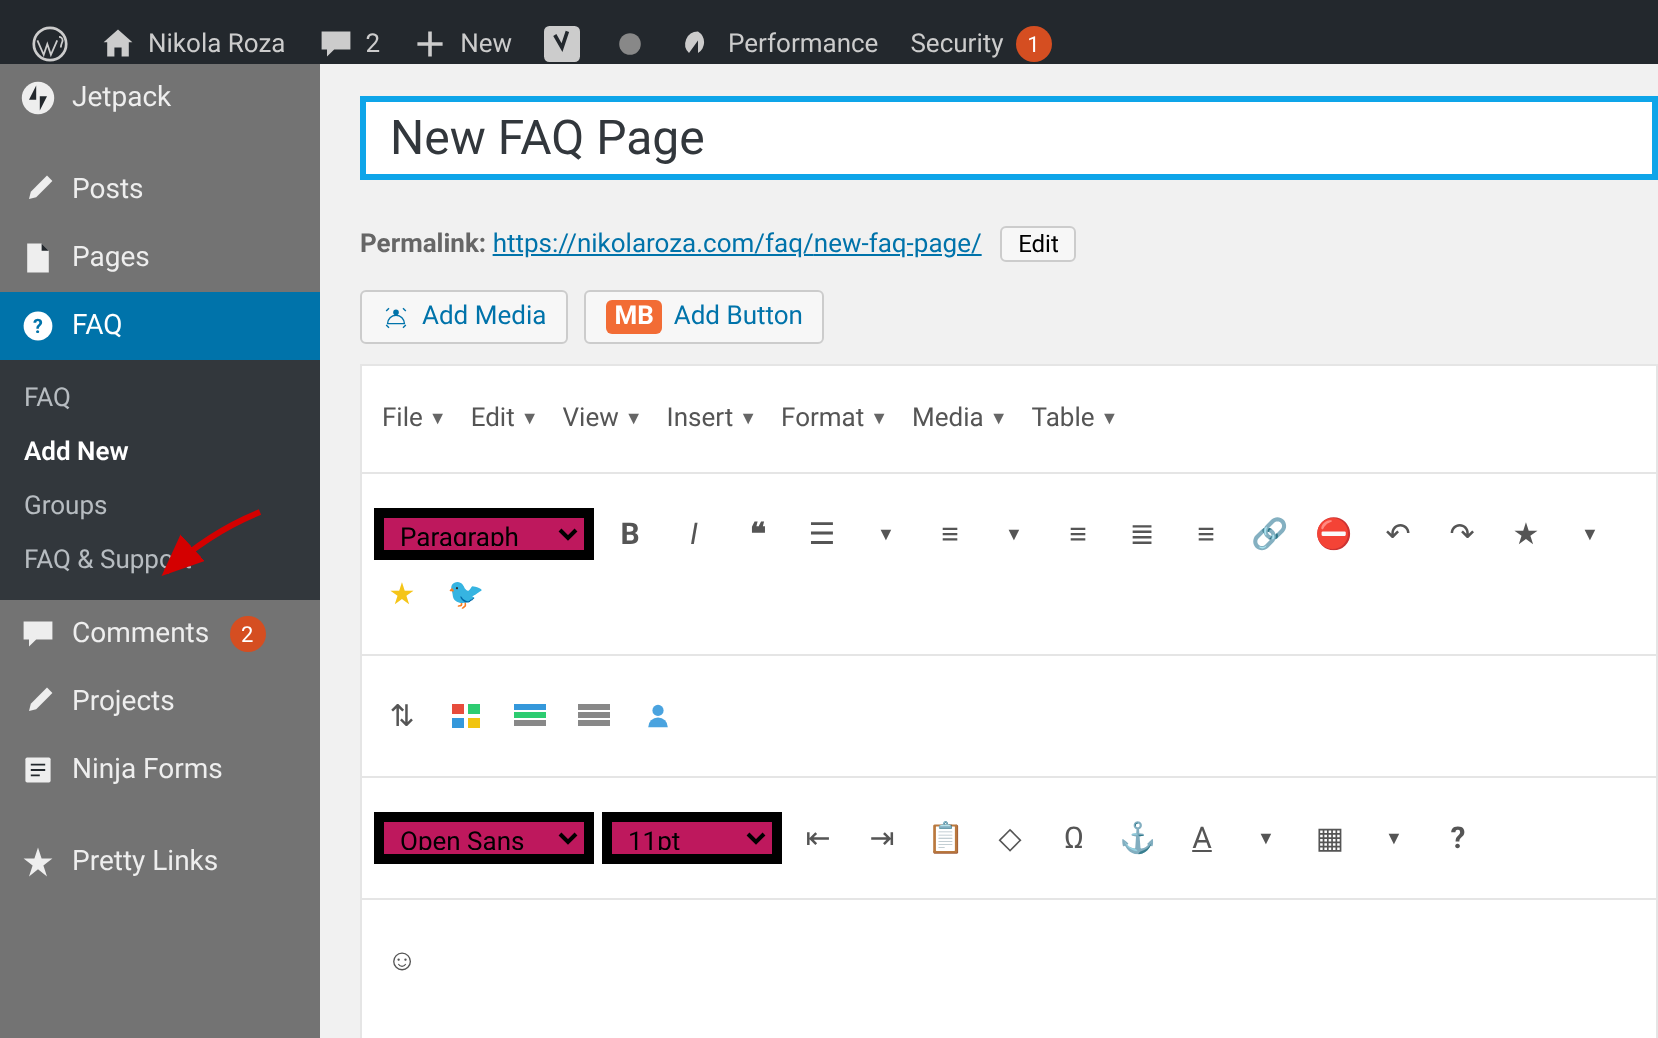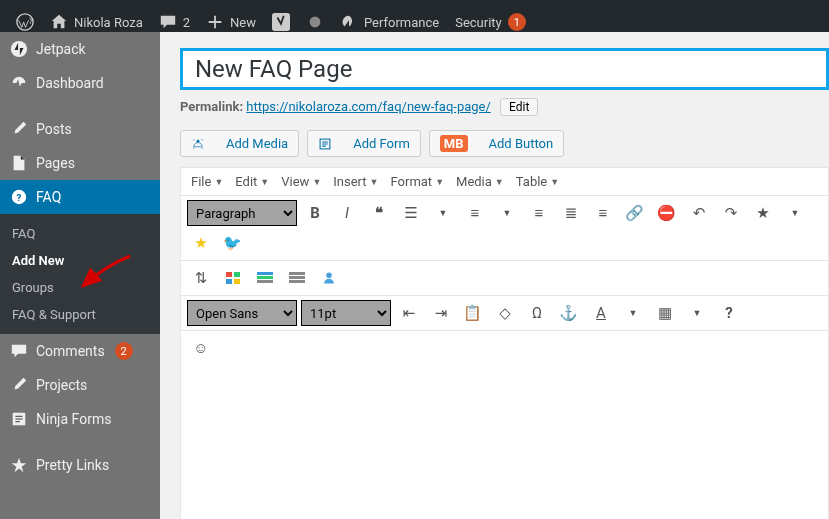--- a/index.html
+++ b/index.html
@@ -10,31 +10,31 @@
 .sidebar{position:absolute;left:0;top:32px;width:160px;bottom:0;background:#737373;color:#eee;font-size:14px}
 .sidebar .mi{display:flex;align-items:center;gap:8px;padding:8px 10px;cursor:pointer;color:#eee;position:relative}
 .sidebar .mi.active{background:#0073aa;color:#fff}
 .sidebar .mi.active::after{content:"";position:absolute;right:-8px;top:50%;margin-top:-8px;border:8px solid transparent;border-right-color:#f1f1f1}
 .sidebar .mi .cbadge{background:#d54e21;color:#fff;border-radius:10px;min-width:18px;height:18px;display:inline-flex;align-items:center;justify-content:center;font-size:11px;padding:0 5px;margin-left:2px}
 .sidebar .sub{background:#32373c;padding:6px 0}
 .sidebar .sub .si{padding:6px 12px;font-size:13px;color:rgba(240,245,250,.7);cursor:pointer}
 .sidebar .sub .si.cur{color:#fff;font-weight:600}
 .content{position:absolute;left:160px;top:32px;right:0;bottom:0;background:#f1f1f1;padding:16px 0 0 20px}
 .title-input{width:100%;border:3px solid #0ea5e9;background:#fff;padding:6px 12px;font-size:24px;color:#32373c;height:42px}
-.permalink{font-size:13px;color:#666;margin:8px 0 14px}
+.permalink{font-size:13px;color:#666;margin:23px 0 14px}
 .permalink a{color:#0073aa;text-decoration:underline}
 .permalink .editbtn{border:1px solid #ccc;background:#f7f7f7;padding:1px 8px;font-size:12px;border-radius:3px;margin-left:6px;cursor:pointer}
 .mbtns{display:flex;gap:8px;margin-bottom:10px}
-.mbtn{border:1px solid #ccc;background:#f7f7f7;padding:4px 10px;font-size:13px;border-radius:3px;color:#0073aa;display:inline-flex;align-items:center;gap:21px;cursor:pointer}
+.mbtn{border:1px solid #ccc;background:#f7f7f7;padding:4px 10px;font-size:13px;border-radius:3px;color:#0073aa;display:inline-flex;align-items:center;gap:6px;cursor:pointer}
 .mbtn .ob{background:#f26c35;color:#fff;padding:1px 4px;border-radius:3px;font-size:13px;font-weight:700}
 .editor{border:1px solid #e5e5e5;background:#fff}
-.erow{border-bottom:1px solid #e5e5e5;padding:4px 6px;display:flex;align-items:center;gap:4px;flex-wrap:wrap;font-size:13px;color:#555}
+.erow{border-bottom:1px solid #e5e5e5;padding:17px 6px;display:flex;align-items:center;gap:4px;flex-wrap:wrap;font-size:13px;color:#555}
 .erow .menu{padding:2px 4px;cursor:pointer;display:inline-flex;align-items:center;gap:3px}
 .erow .menu .dd{font-size:9px;color:#666}
-.erow select{border:1px solid #000000;padding:2px 4px;font-size:13px;background:#a3a3a3;height:26px}
+.erow select{border:5px solid #000000;padding:2px 4px;font-size:13px;background:#be185d;height:26px}
 .erow .sel-para{width:110px}
 .erow .sel-font{width:110px}
 .erow .sel-size{width:90px}
 .ebtn{width:28px;height:26px;display:inline-flex;align-items:center;justify-content:center;cursor:pointer;color:#555;border-radius:2px;font-size:15px}
 .star-g{color:#555}
 .star-y{color:#f5c518}
 .tw{color:#1da1f2}
 .arrow{position:absolute;width:60px;height:40px;left:75px;top:251px;pointer-events:none}
 .ico{width:18px;height:18px;display:inline-block}
 .editor-body{min-height:170px;background:#fff}
@@ -90,26 +90,20 @@
     </div>
 </div>
 
 <div class="sidebar">
   <div class="mi">
       <svg class="ico" viewBox="0 0 20 20" fill="#eee">
         <circle cx="10" cy="10" r="9"></circle>
         <path d="M9 3v8H5zM11 17V9h4z" fill="#23282d"></path>
       </svg>
       <span>Jetpack</span>
-    </div>
-  <div class="mi">
-      <svg class="ico" viewBox="0 0 20 20" fill="#eee">
-        <path d="M10 3a7 7 0 00-7 7h4l2-4 2 8 2-4h4a7 7 0 00-7-7z"></path>
-      </svg>
-      <span>Dashboard</span>
     </div>
   <div style="height:12px"></div>
   <div class="mi">
       <svg class="ico" viewBox="0 0 20 20" fill="#eee">
         <path d="M15 2l3 3-9 9-4 1 1-4z"></path>
       </svg>
       <span>Posts</span>
     </div>
   <div class="mi">
       <svg class="ico" viewBox="0 0 20 20" fill="#eee">
@@ -178,27 +172,20 @@
   </div>
   <div class="mbtns">
     <button class="mbtn">
         <svg width="14" height="14" viewBox="0 0 20 20" fill="#0073aa">
           <circle cx="10" cy="6" r="2"></circle>
           <path d="M10 8a6 6 0 00-6 6h12a6 6 0 00-6-6zM3 5l2-2M17 5l-2-2M3 15l2 2M17 15l-2 2" stroke="#0073aa" fill="none"></path>
         </svg>
         <span>Add Media</span>
       </button>
     <button class="mbtn">
-        <svg width="14" height="14" viewBox="0 0 20 20" fill="none" stroke="#0073aa" stroke-width="1.5">
-          <rect x="3" y="3" width="14" height="14"></rect>
-          <path d="M6 7h8M6 10h8M6 13h5"></path>
-        </svg>
-        <span>Add Form</span>
-      </button>
-    <button class="mbtn">
         <span class="ob">MB</span>
         <span>Add Button</span>
       </button>
   </div>
 
   <div class="editor">
     <div class="erow">
       <span class="menu">
           <span>File</span>
           <span class="dd">▼</span>

